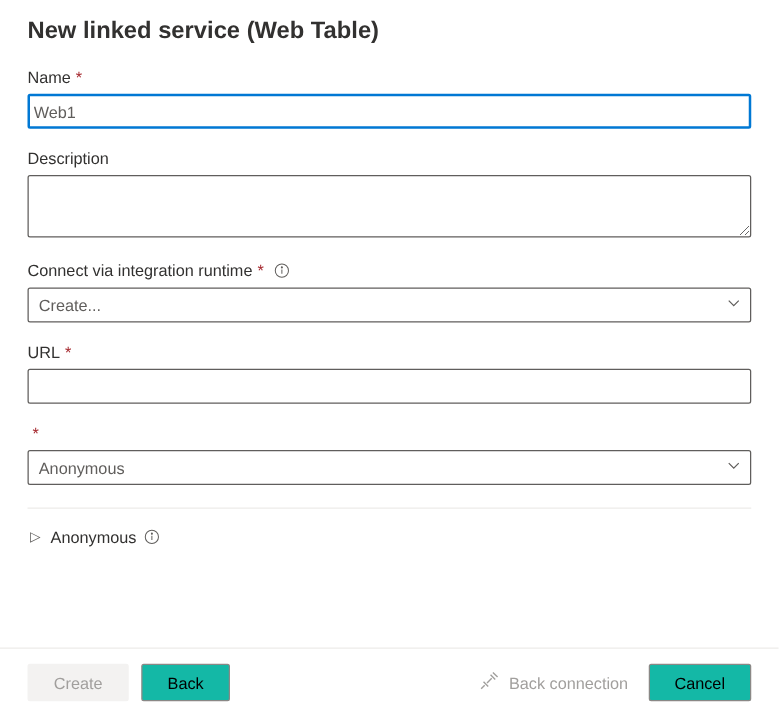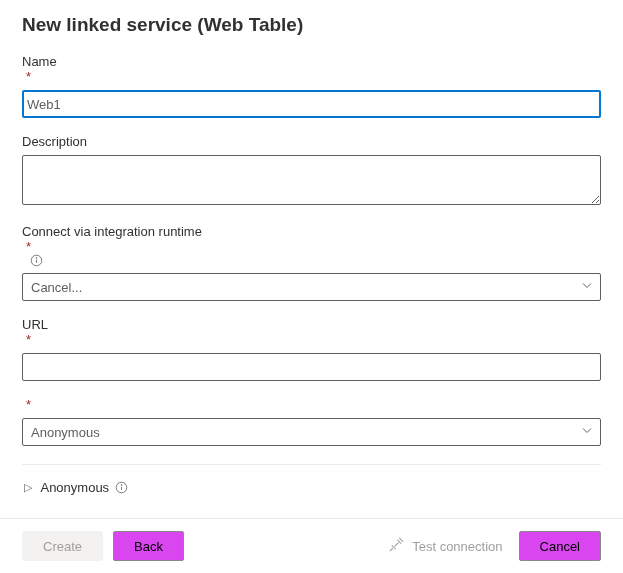--- a/index.html
+++ b/index.html
@@ -18,22 +18,21 @@
       font-weight: 600;
       color: #323130;
       margin-bottom: 18px;
     }
     .field { margin-bottom: 16px; }
     .field-label {
       font-size: 13px;
       color: #323130;
       margin-bottom: 6px;
       display: flex;
-      align-items: flex-start;
-      flex-direction: column;
+      align-items: center;
     }
     .req { color: #a4262c; margin-left: 4px; }
     .info-icon {
       display: inline-flex;
       margin-left: 8px;
       color: #605e5c;
     }
     .text-input {
       width: 100%;
       height: 28px;
@@ -121,21 +120,21 @@
       align-items: center;
       justify-content: space-between;
       background: #fff;
     }
     .footer-left, .footer-right { display: flex; align-items: center; gap: 10px; }
     .btn {
       height: 30px;
       padding: 0 20px;
       border: 1px solid #8a8886;
       border-radius: 2px;
-      background: #d946ef;
+      background: #14b8a6;
       font-size: 13px;
       font-family: inherit;
       cursor: pointer;
     }
     .btn.disabled {
       background: #f3f2f1;
       border-color: #f3f2f1;
       color: #a19f9d;
       cursor: default;
     }
@@ -178,21 +177,21 @@
       <span class="req">*</span>
       <span class="info-icon">
         <svg width="13" height="13" viewBox="0 0 16 16" fill="none" stroke="currentColor" stroke-width="1">
             <circle cx="8" cy="8" r="6.5"></circle>
             <line x1="8" y1="7" x2="8" y2="11"></line>
             <circle cx="8" cy="4.8" r="0.5" fill="currentColor"></circle>
           </svg>
       </span>
     </div>
     <div class="select-wrap">
-      <div class="select-input">Cancel...</div>
+      <div class="select-input">Create...</div>
       <span class="chevron">
         <svg width="12" height="12" viewBox="0 0 12 12">
             <path d="M2 4 L6 8 L10 4" stroke="currentColor" stroke-width="1" fill="none"></path>
           </svg>
       </span>
     </div>
   </div>
 
   
   <div class="field">
@@ -240,17 +239,17 @@
     <button class="btn disabled">Create</button>
     <button class="btn">Back</button>
   </div>
   <div class="footer-right">
     <span class="test-conn">
       <span>
         <svg width="15" height="15" viewBox="0 0 16 16" fill="none" stroke="currentColor" stroke-width="1.2">
           <path d="M6 10 L10 6 M9 3 L13 7 M11 1 L13 3 M13 3 L15 5 M3 9 L7 13 M1 15 L4 12"></path>
         </svg>
       </span>
-      <span>Test connection</span>
+      <span>Back connection</span>
     </span>
     <button class="btn">Cancel</button>
   </div>
 </div>
 
 </body></html>

